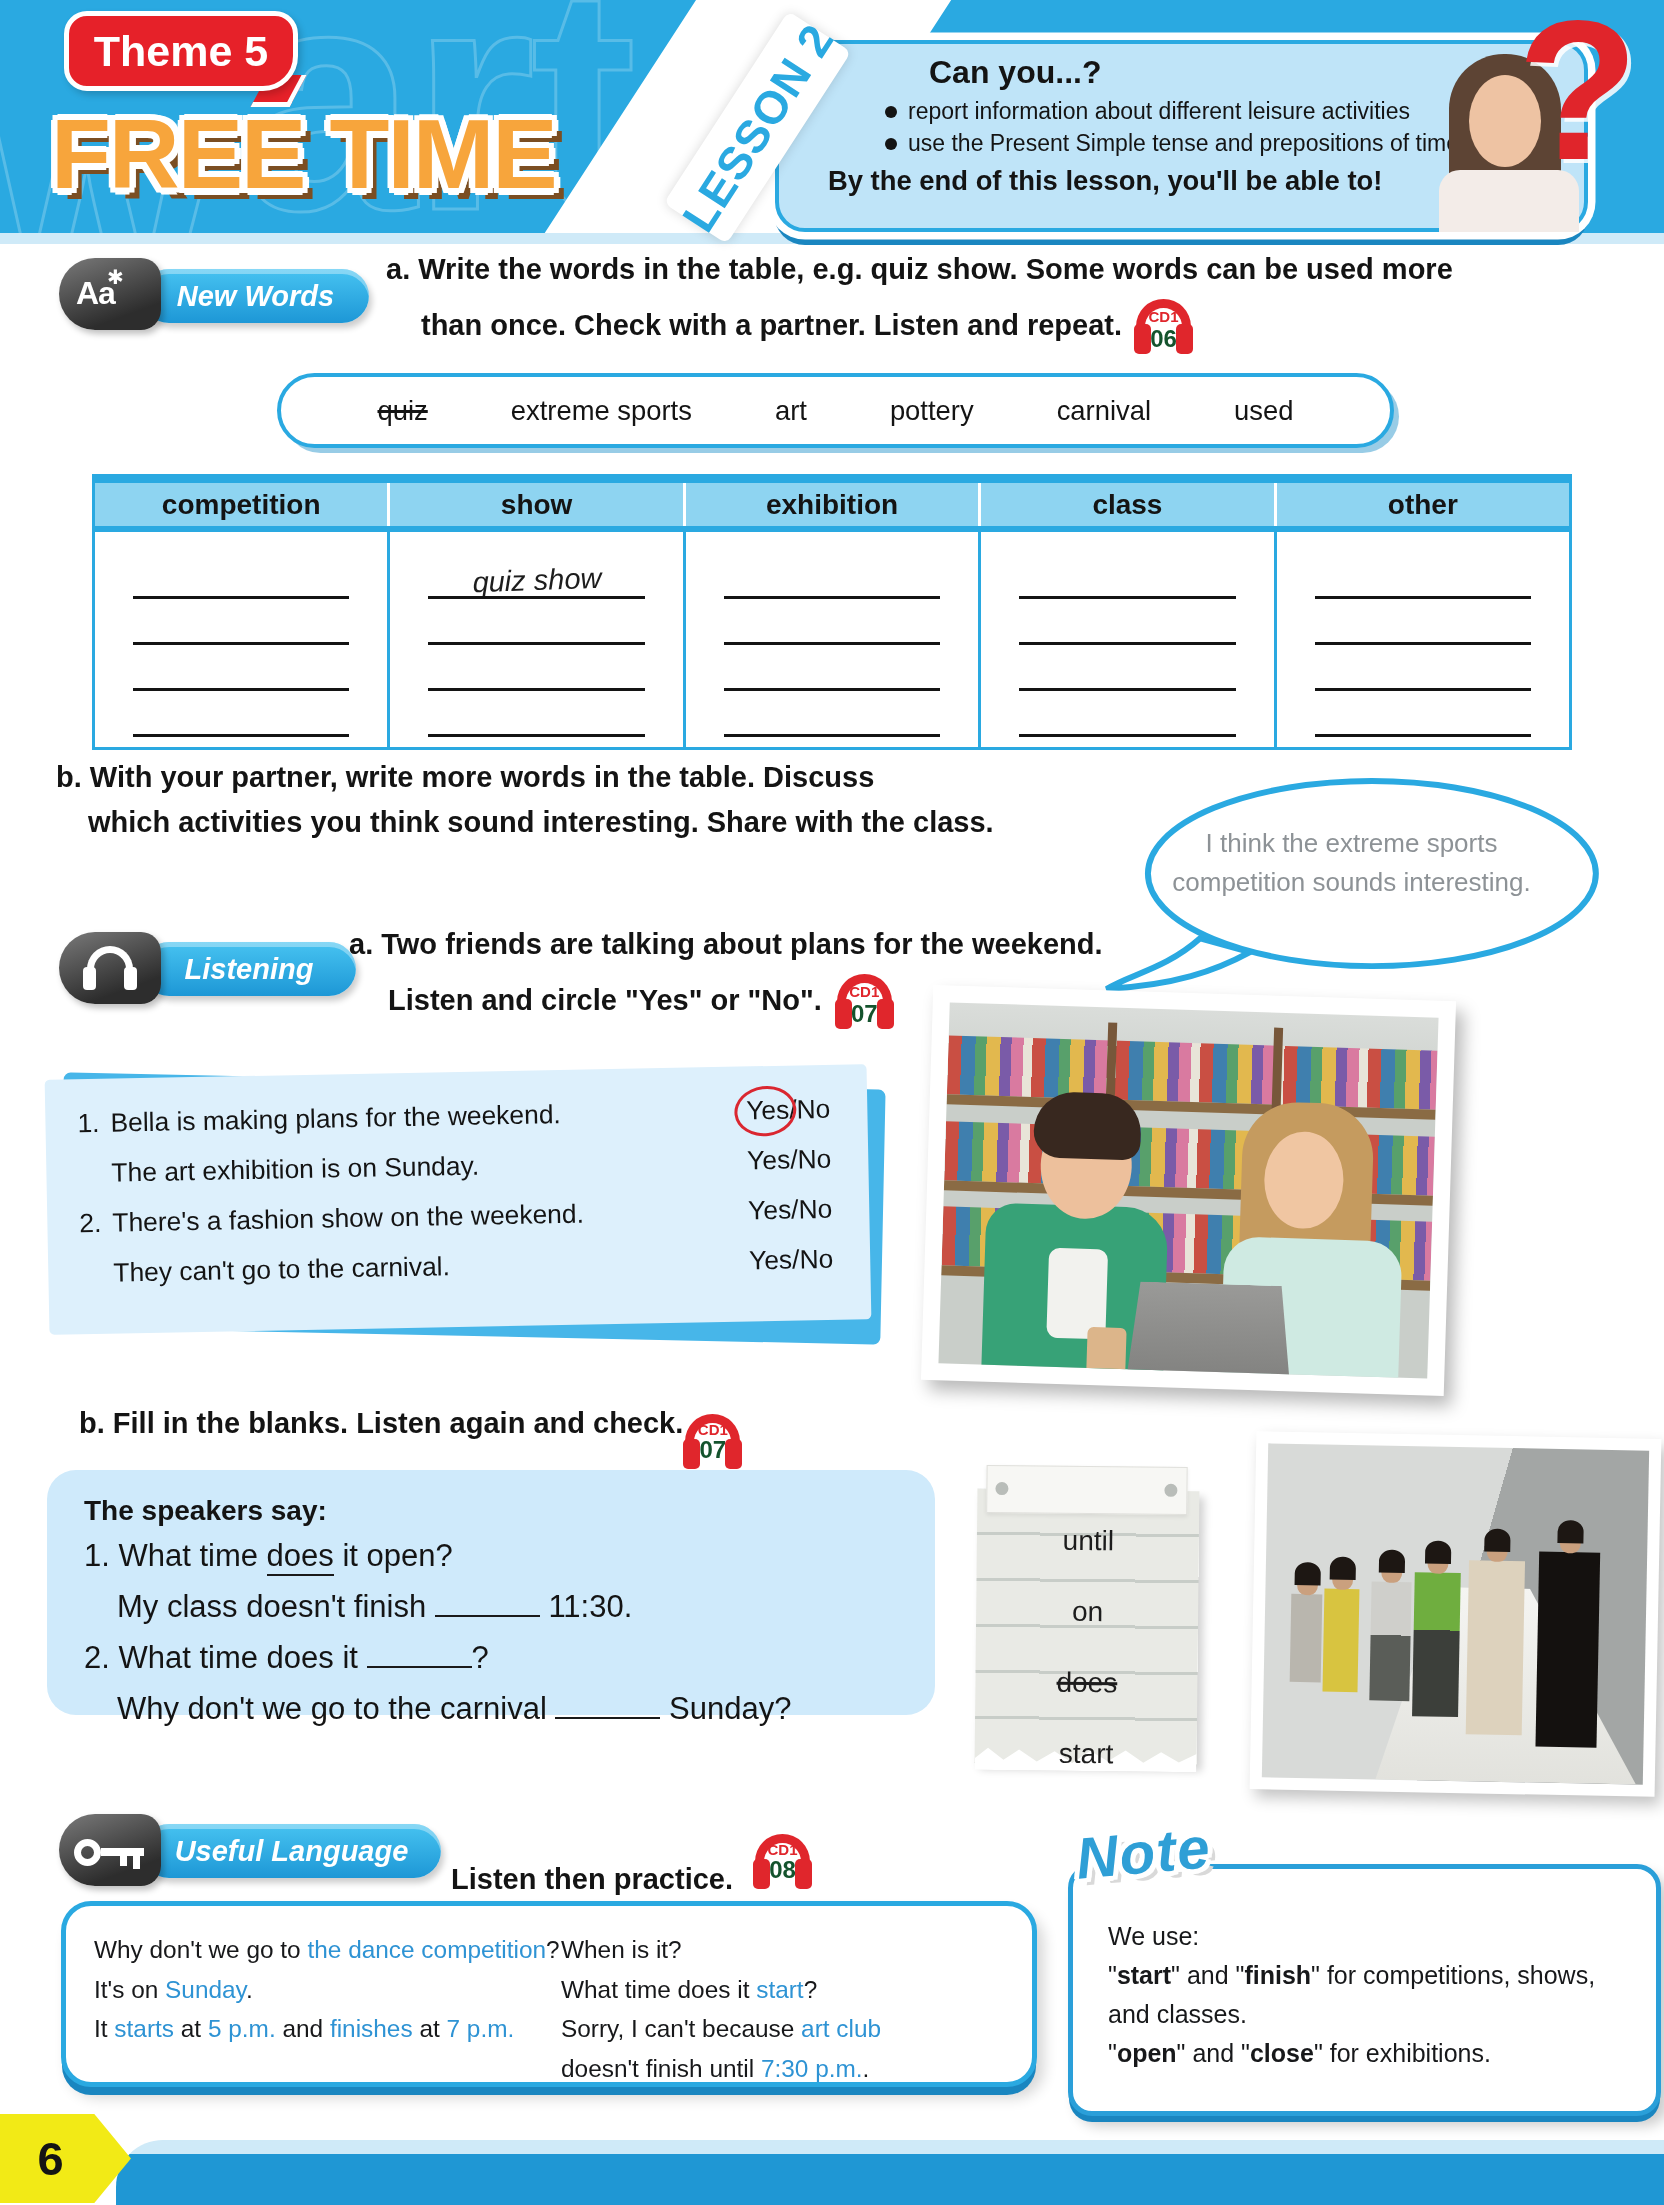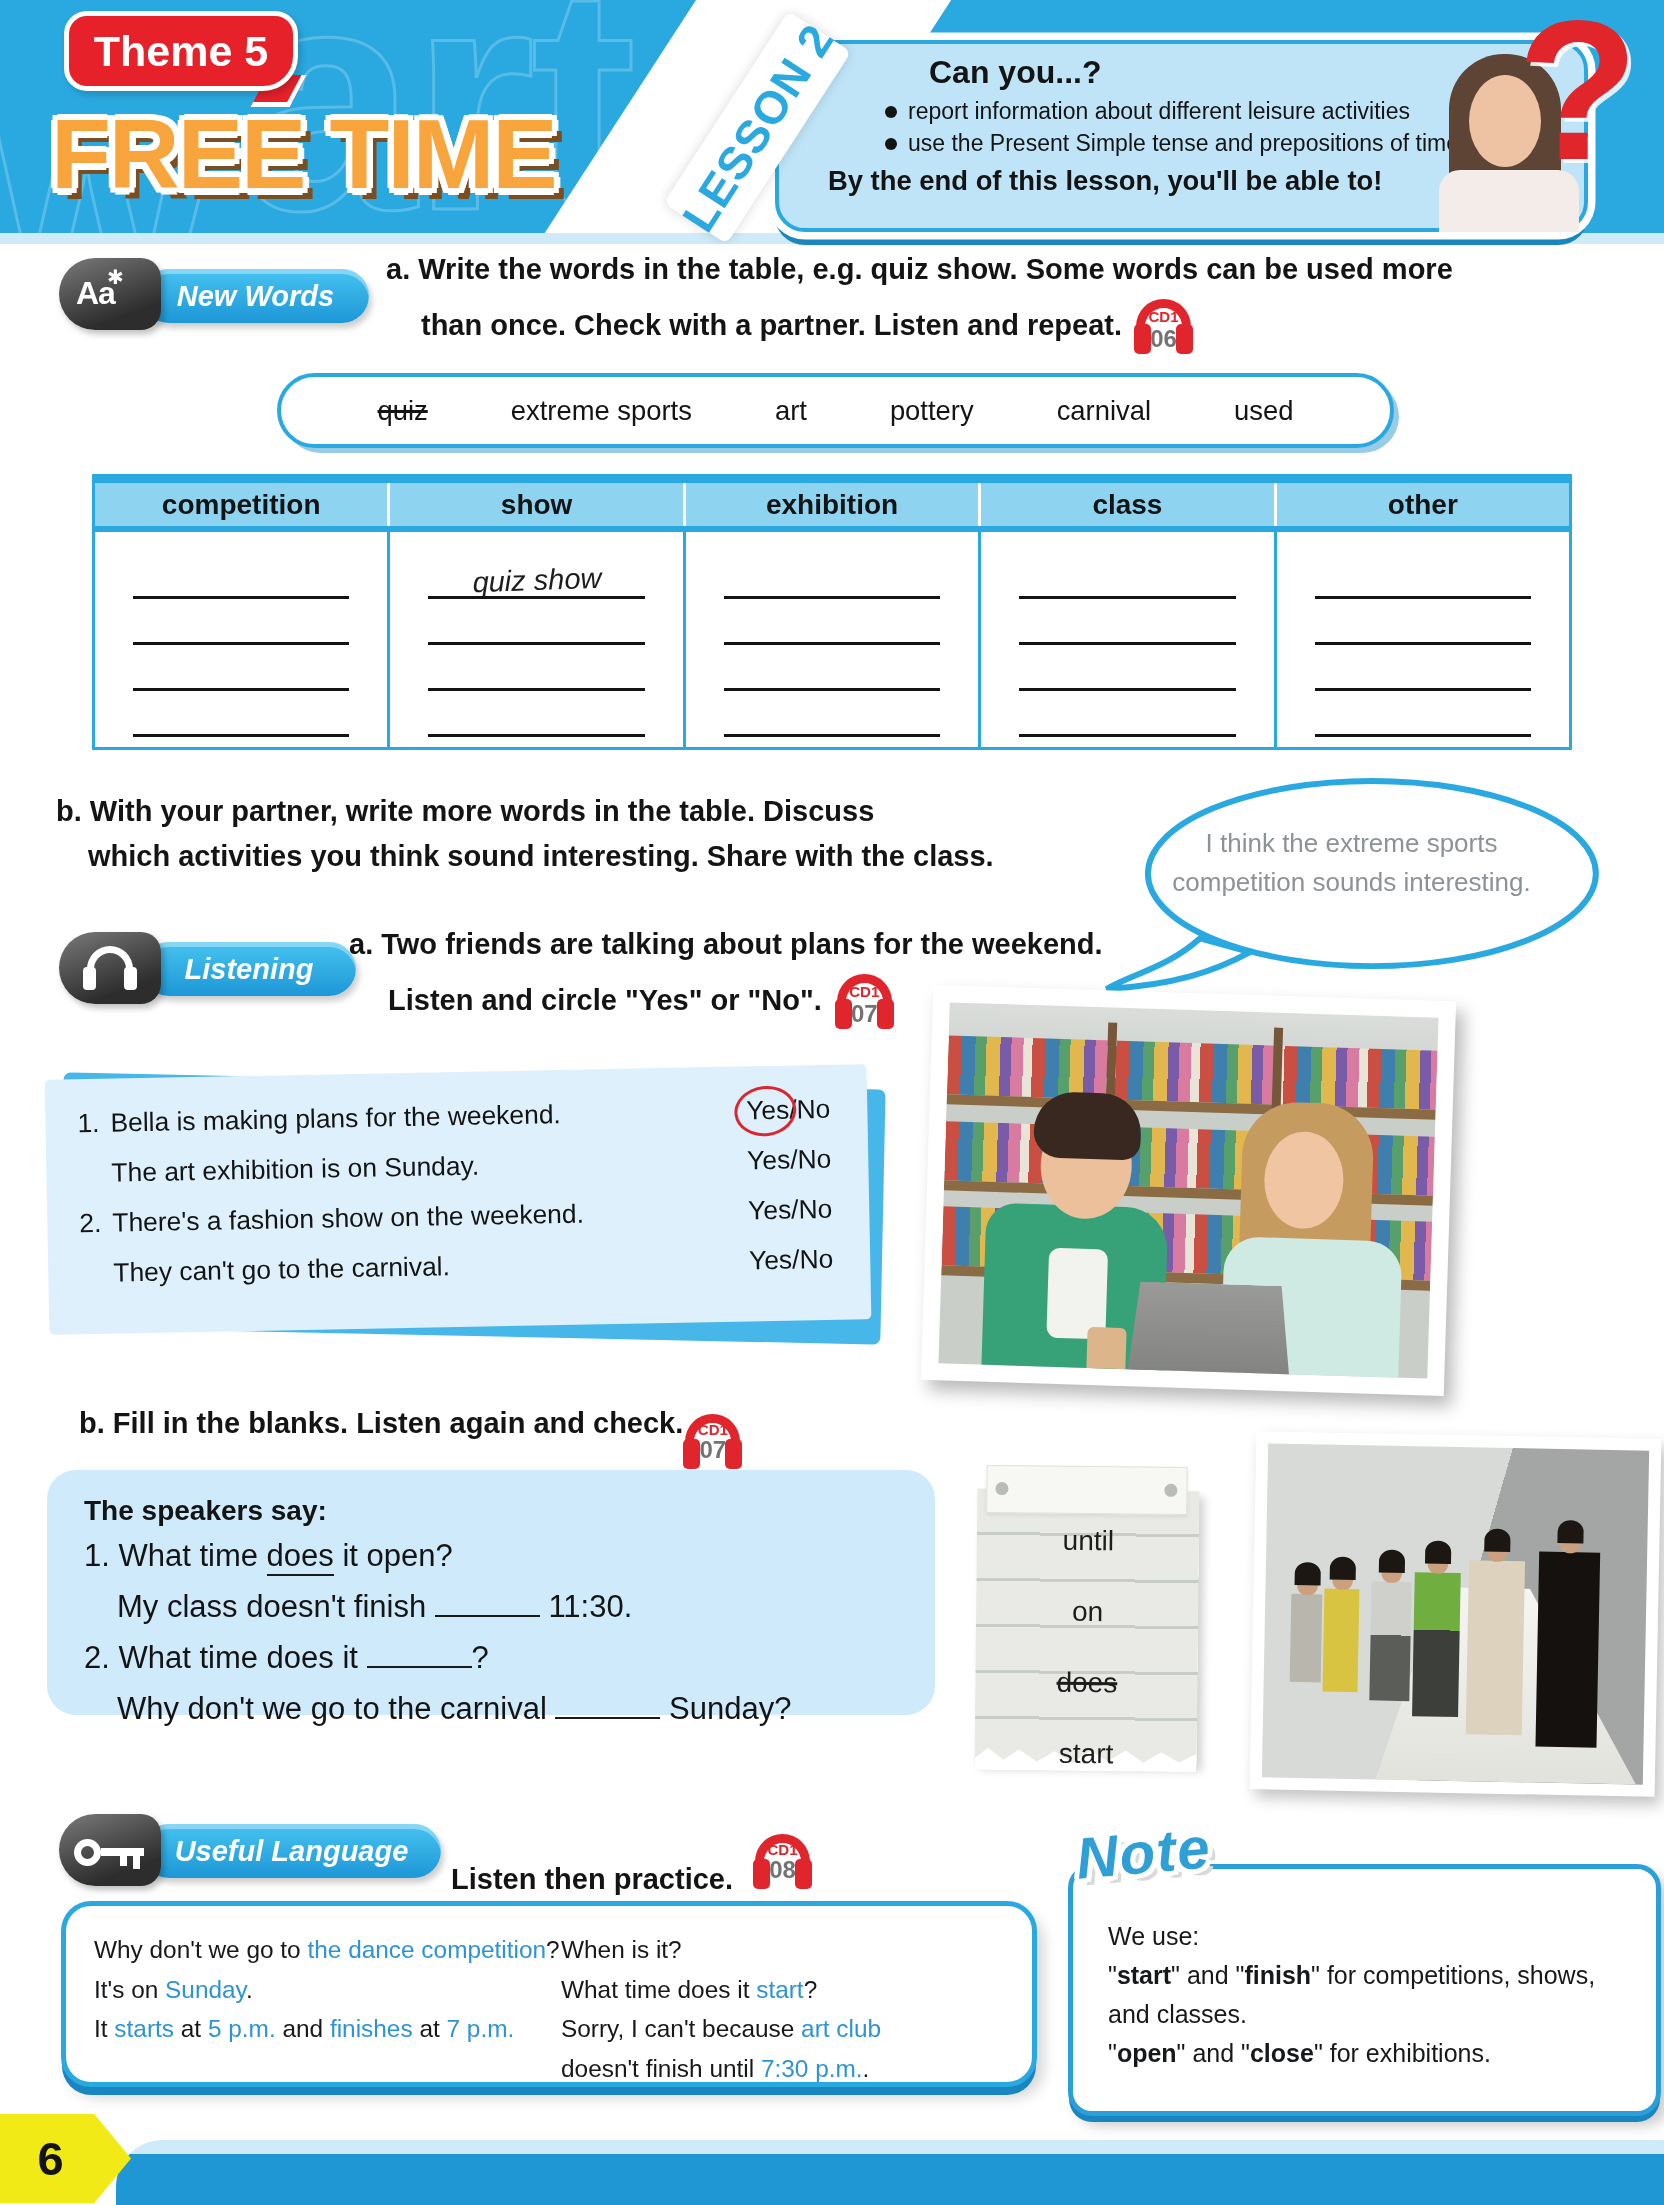--- a/index.html
+++ b/index.html
@@ -41,38 +41,38 @@
 .key-stem{position:absolute;left:42px;top:34px;width:43px;height:8px;background:#fff}
 .key-t1{position:absolute;left:61px;top:42px;width:7px;height:10px;background:#fff}
 .key-t2{position:absolute;left:74px;top:42px;width:7px;height:13px;background:#fff}
 
 
 .cd{position:relative;display:inline-block;width:59px;height:69px;vertical-align:middle;flex:0 0 auto}
 .cd-arc{position:absolute;left:2px;top:7px;width:55px;height:33px;border:9.5px solid #e0262c;border-bottom:none;border-radius:30px 30px 0 0}
 .cd-l{position:absolute;left:0;top:32px;width:17px;height:30px;background:#e0262c;border-radius:5px}
 .cd-r{position:absolute;right:0;top:32px;width:17px;height:30px;background:#e0262c;border-radius:5px}
 .cd-cd{position:absolute;left:0;right:0;top:14px;text-align:center;font-size:15px;font-weight:800;color:#e0262c}
-.cd-no{position:absolute;left:0;right:0;top:29px;text-align:center;font-size:24px;font-weight:800;color:#737373}
+.cd-no{position:absolute;left:0;right:0;top:29px;text-align:center;font-size:24px;font-weight:800;color:#14532d}
 
 
 .taska{position:absolute;left:386px;top:248px;width:1197px;font-weight:800;font-size:29px;line-height:1.5;z-index:1}
 .taska .l2{display:flex;align-items:center;gap:12px;margin-left:35px}
 .bank{position:absolute;left:277px;top:373px;width:1117px;height:75px;background:#fff;border:4.5px solid #2aa9e1;border-radius:39px;box-shadow:6px 6px 0 -1px rgba(27,141,199,.45);display:flex;align-items:center;justify-content:space-around;padding:0 55px;font-size:27.4px}
 .s-strike{text-decoration:line-through;text-decoration-thickness:2.5px}
 .vtable{position:absolute;left:92px;top:474px;width:1480px;border:3px solid #2aa9e1;background:#fff}
 .thead{display:flex;background:#8ed4f1;border-top:6.5px solid #2aa9e1;border-bottom:6.5px solid #2aa9e1}
 .tth{flex:1;height:43px;display:flex;align-items:center;justify-content:center;font-size:28px;font-weight:800;border-left:3.5px solid #fff}
 .tth:first-child{border-left:none}
 .tbody{display:flex;height:215px}
 .tcol{flex:1;border-left:3px solid #2aa9e1;position:relative;padding-top:29px}
 .tcol:first-child{border-left:none}
 .tline{height:46px;position:relative}
 .tline::after{content:'';position:absolute;left:13%;width:74%;bottom:8px;border-bottom:3px solid #141414}
 .handwrite{position:absolute;left:50%;bottom:10px;transform:translateX(-50%) rotate(-2deg);font-size:29px;font-style:italic;white-space:nowrap;color:#1d1d1d}
-.taskb{position:absolute;left:56px;top:789px;font-weight:800;font-size:29px;line-height:1.55;z-index:1}
+.taskb{position:absolute;left:56px;top:755px;font-weight:800;font-size:29px;line-height:1.55;z-index:1}
 .taskb .l2{margin-left:32px}
 .bubble-svg{position:absolute;left:1095px;top:774px;z-index:1}
 .bubble-txt{position:absolute;left:1147px;top:824px;width:409px;text-align:center;font-size:26px;line-height:1.5;color:#8d9296;z-index:2}
 
 
 .taskl{position:absolute;left:349px;top:923px;font-weight:800;font-size:29px;line-height:1.5}
 .taskl .l2{display:flex;align-items:center;gap:13px;margin-left:39px}
 .qshadow{position:absolute;left:61px;top:1081px;width:822px;height:255px;background:#47b6e9;transform:rotate(1.2deg);border-radius:7px}
 .qbox{position:absolute;left:47px;top:1072px;width:822px;height:255px;background:#ddf0fc;transform:rotate(-1.1deg);border-radius:5px;padding:29px 37px 0 32px}
 .qrow{display:flex;justify-content:space-between;align-items:center;margin-bottom:19px;font-size:26.4px;white-space:nowrap}

